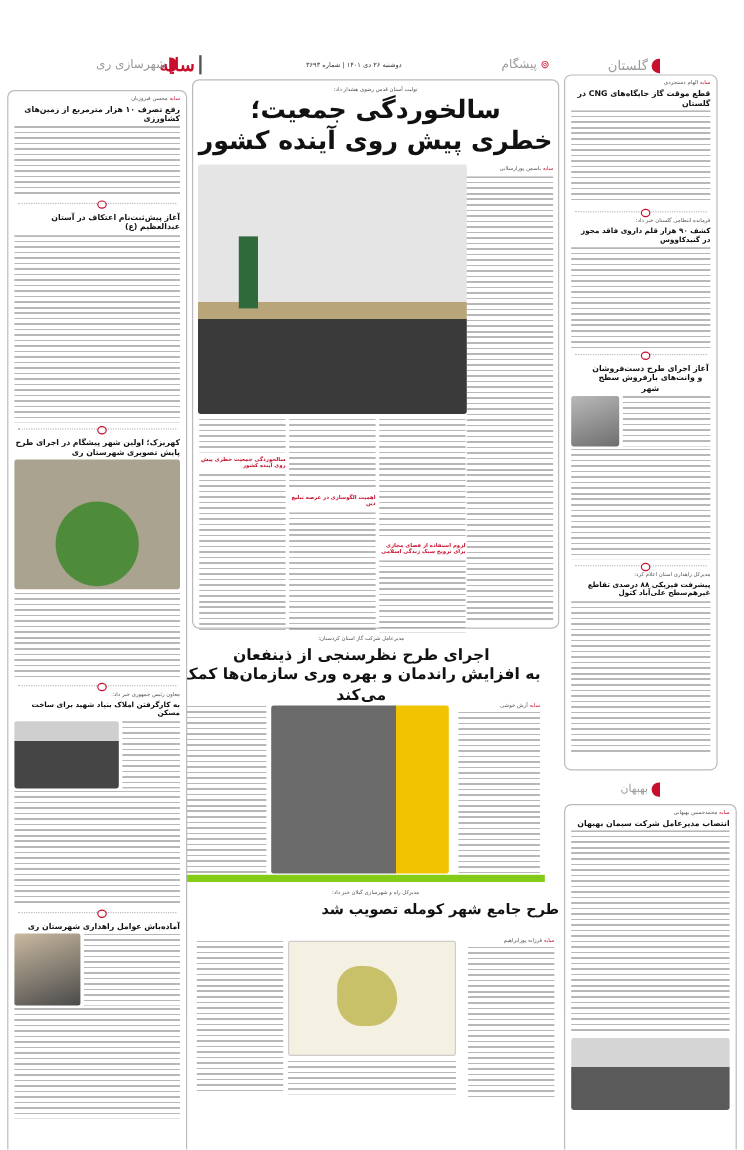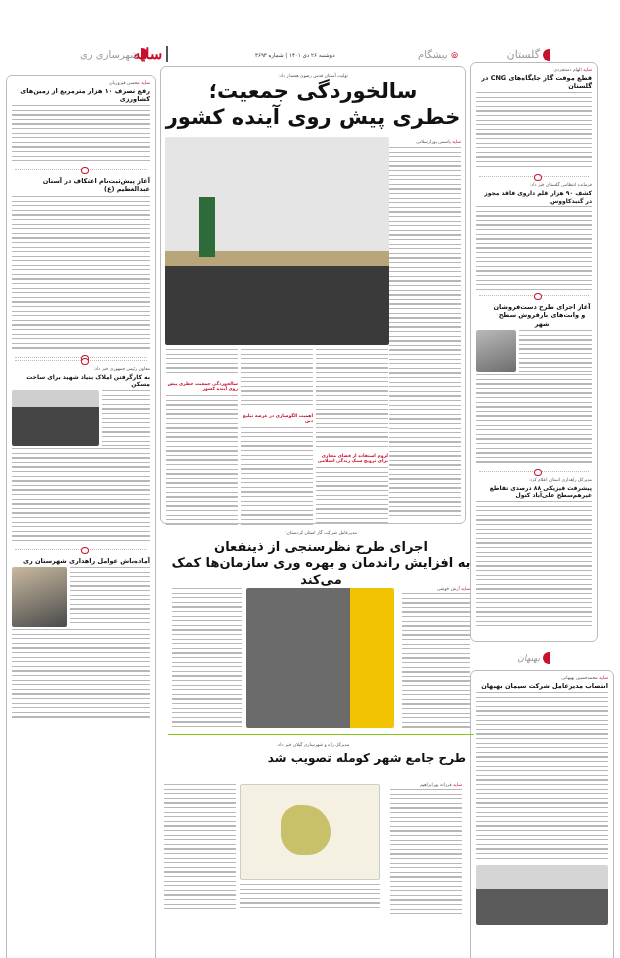--- a/index.html
+++ b/index.html
@@ -69,21 +69,21 @@
     <div class="lines" style="height:92px;margin-top:2px;"></div>
   </div>
   <div class="sep" style="margin:2px 8px;"></div>
   <div style="padding:3px 5px;">
     <div class="kicker">مدیرکل راهداری استان اعلام کرد:</div>
     <div class="hl" style="font-size:6px;margin:2px 0;">پیشرفت فیزیکی ۸۸ درصدی تقاطع غیرهم‌سطح علی‌آباد کتول</div>
     <div class="lines" style="height:128px;"></div>
   </div>
 </div>
 
-<div class="abs sec-label" style="right:70px;top:652px;font-style:italic;">
+<div class="abs sec-label" style="right:70px;top:652px;">
   <span class="red-tab l"></span>
   <span style="font-size:9px;">بهبهان</span>
 </div>
 <div class="abs panel" style="left:470px;top:670px;width:144px;height:348px;">
   <div style="padding:4px 5px;">
     <div class="kicker"><span class="src">سایه</span> <span>محمدحسین بهبهانی</span></div>
     <div class="hl" style="font-size:6.5px;margin:2px 0;">انتصاب مدیرعامل شرکت سیمان بهبهان</div>
     <div class="lines" style="height:170px;"></div>
     <div class="photo" style="height:60px;margin-top:3px;background:linear-gradient(180deg,#d5d5d5 0 40%,#5a5a5a 40% 100%);"></div>
   </div>
@@ -112,21 +112,21 @@
     <div class="sub-red" style="margin:4px 0;">اهمیت الگوسازی در عرصه تبلیغ دین</div>
     <div class="lines" style="height:100px;"></div>
   </div>
   <div class="abs" style="left:5px;top:282px;width:72px;">
     <div class="lines" style="height:28px;"></div>
     <div class="sub-red" style="margin:4px 0;">سالخوردگی جمعیت خطری پیش روی آینده کشور</div>
     <div class="lines" style="height:130px;"></div>
   </div>
 </div>
 
-<div class="abs" style="left:168px;top:530px;width:306px;height:205px;border-bottom:1px solid #84cc16;">
+<div class="abs" style="left:148px;top:530px;width:306px;height:205px;border-bottom:6px solid #84cc16;">
   <div style="text-align:center;">
     <div class="kicker">مدیرعامل شرکت گاز استان کردستان:</div>
     <div class="hl mid-hl" style="margin-top:4px;">اجرای طرح نظرسنجی از ذینفعان</div>
     <div class="hl mid-hl">به افزایش راندمان و بهره وری سازمان‌ها کمک می‌کند</div>
   </div>
   <div class="abs" style="right:4px;top:56px;width:68px;">
     <div class="kicker"><span class="src">سایه</span> <span>آرش خوشی</span></div>
     <div class="lines" style="height:138px;margin-top:2px;"></div>
   </div>
   <div class="photo abs" style="left:78px;top:58px;width:148px;height:140px;background:linear-gradient(90deg,#6b6b6b 0 70%,#f2c300 70% 100%);"></div>
@@ -157,20 +157,25 @@
   </div>
   <div class="sep" style="margin:2px 8px;"></div>
   <div style="padding:3px 5px;">
     <div class="hl" style="font-size:6.5px;margin:2px 0;">آغاز پیش‌ثبت‌نام اعتکاف در آستان عبدالعظیم (ع)</div>
     <div style="display:flex;gap:3px;">
       <div class="lines" style="flex:1;height:62px;"></div>
     </div>
     <div class="lines" style="height:92px;margin-top:2px;"></div>
   </div>
   <div class="sep" style="margin:2px 8px;"></div>
+  <div style="padding:3px 5px;">
+    <div class="hl" style="font-size:6.5px;margin:2px 0;">کهریزک؛ اولین شهر پیشگام در اجرای طرح پایش تصویری شهرستان ری</div>
+    <div class="photo" style="height:108px;background:radial-gradient(ellipse at 50% 65%,#4e8b3a 0 35%,#a9a38f 36% 100%);"></div>
+    <div class="lines" style="height:72px;margin-top:3px;"></div>
+  </div>
   <div class="sep" style="margin:2px 8px;"></div>
   <div style="padding:3px 5px;">
     <div class="kicker">معاون رئیس جمهوری خبر داد:</div>
     <div class="hl" style="font-size:6px;margin:2px 0;">به کارگرفتن املاک بنیاد شهید برای ساخت مسکن</div>
     <div style="display:flex;gap:3px;">
       <div class="lines" style="width:48px;height:56px;"></div>
       <div class="photo" style="flex:1;height:56px;background:linear-gradient(180deg,#cfcfcf 0 30%,#454545 30%);"></div>
     </div>
     <div class="lines" style="height:96px;margin-top:2px;"></div>
   </div>

